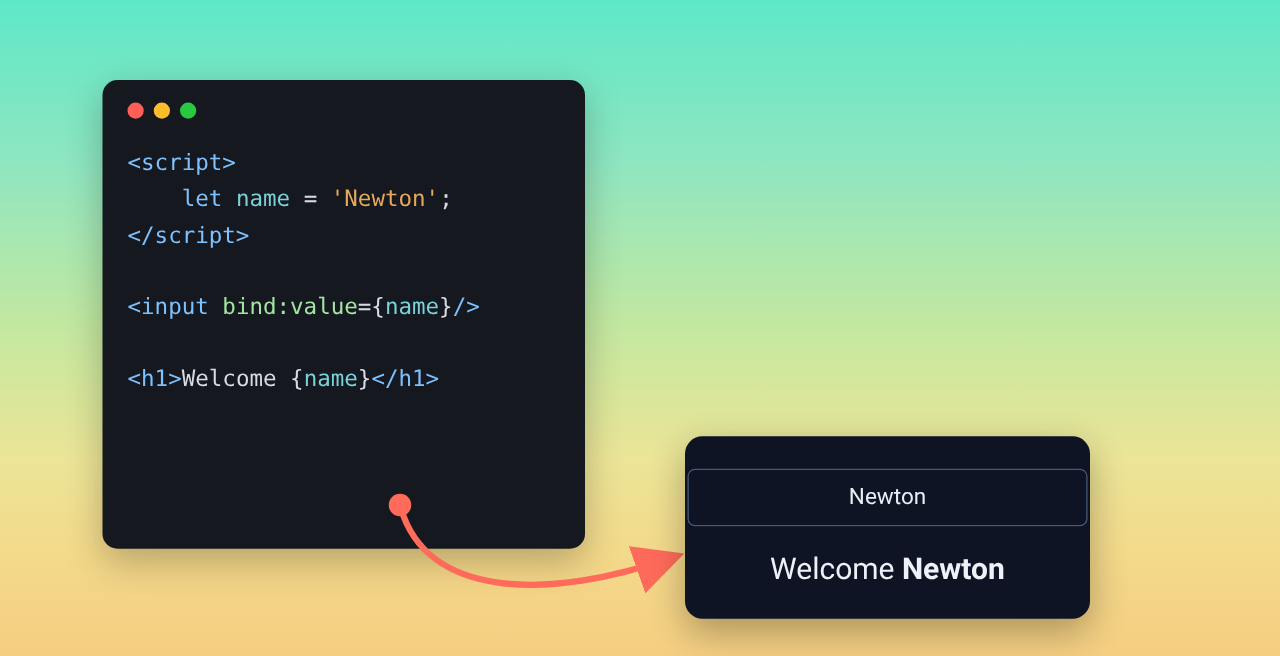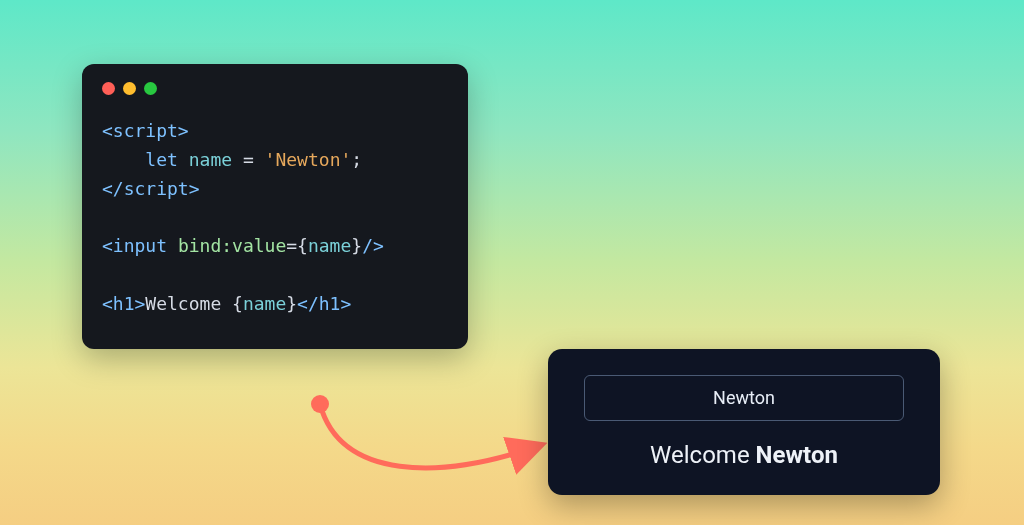--- a/index.html
+++ b/index.html
@@ -9,21 +9,21 @@
     font-family: -apple-system, BlinkMacSystemFont, "Segoe UI", Roboto, Helvetica, Arial, sans-serif;
     position: relative;
   }
 
   
   .editor {
     position: absolute;
     left: 82px;
     top: 64px;
     width: 386px;
-    height: 285px;
+    height: 375px;
     background: #15181e;
     border-radius: 12px;
     box-shadow: 0 10px 30px rgba(0,0,0,0.25);
     padding: 18px 20px 24px 20px;
   }
   .traffic-lights { display: flex; gap: 8px; margin-bottom: 22px; }
   .dot { width: 13px; height: 13px; border-radius: 50%; }
   .dot.red    { background: #ff5f57; }
   .dot.yellow { background: #ffbd2e; }
   .dot.green  { background: #28c840; }
@@ -42,21 +42,21 @@
   .attr  { color: #a3e4a3; }      
   .brace { color: #d6dbe5; }
   .lit   { color: #d6dbe5; }
   .punct { color: #d6dbe5; }
 
   
   .preview {
     position: absolute;
     left: 548px;
     top: 349px;
-    width: 392px;
+    width: 324px;
     height: 146px;
     background: #0e1424;
     border-radius: 14px;
     box-shadow: 0 10px 30px rgba(0,0,0,0.3);
     display: flex;
     flex-direction: column;
     align-items: center;
     justify-content: center;
     gap: 20px;
     padding: 22px 30px;

